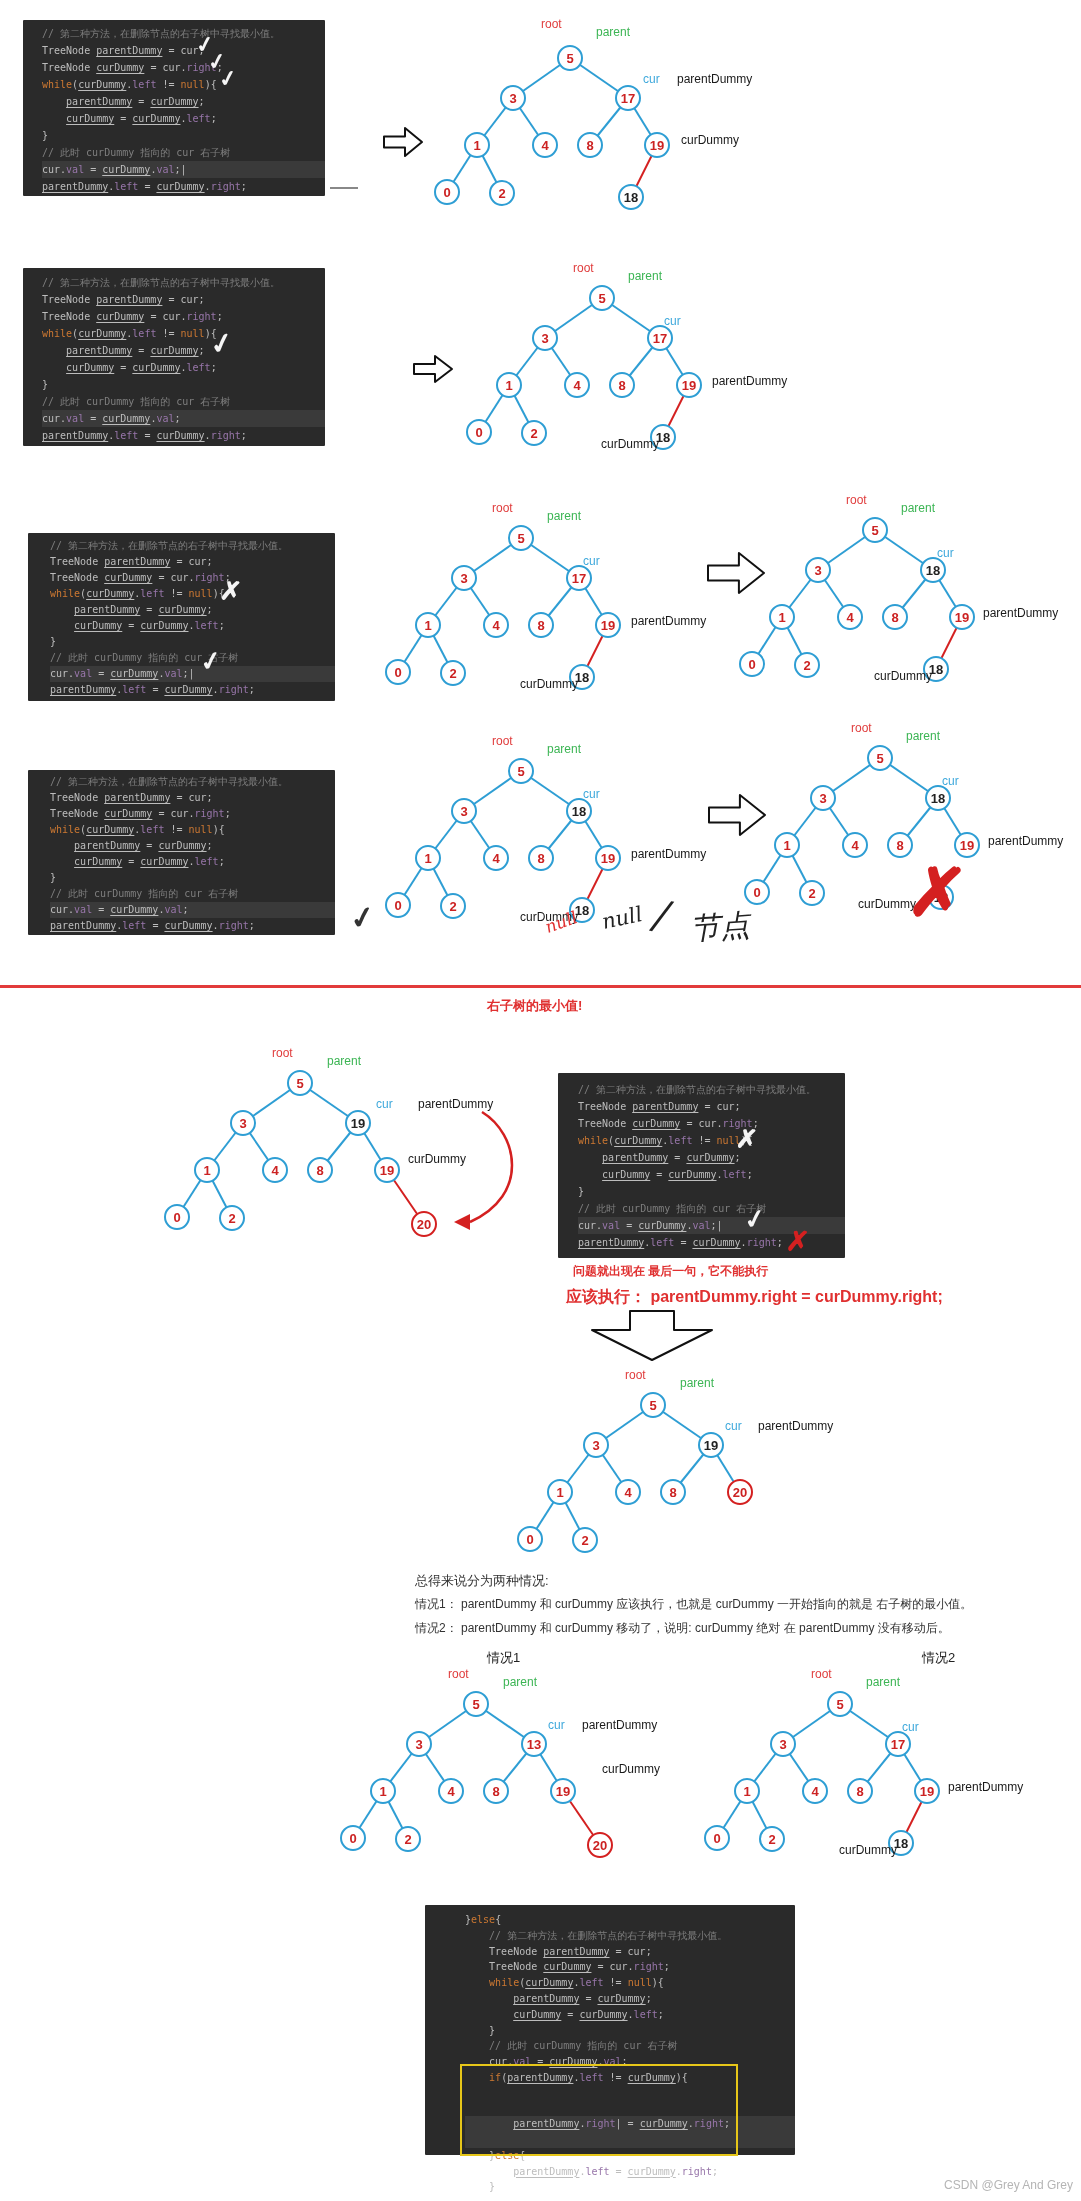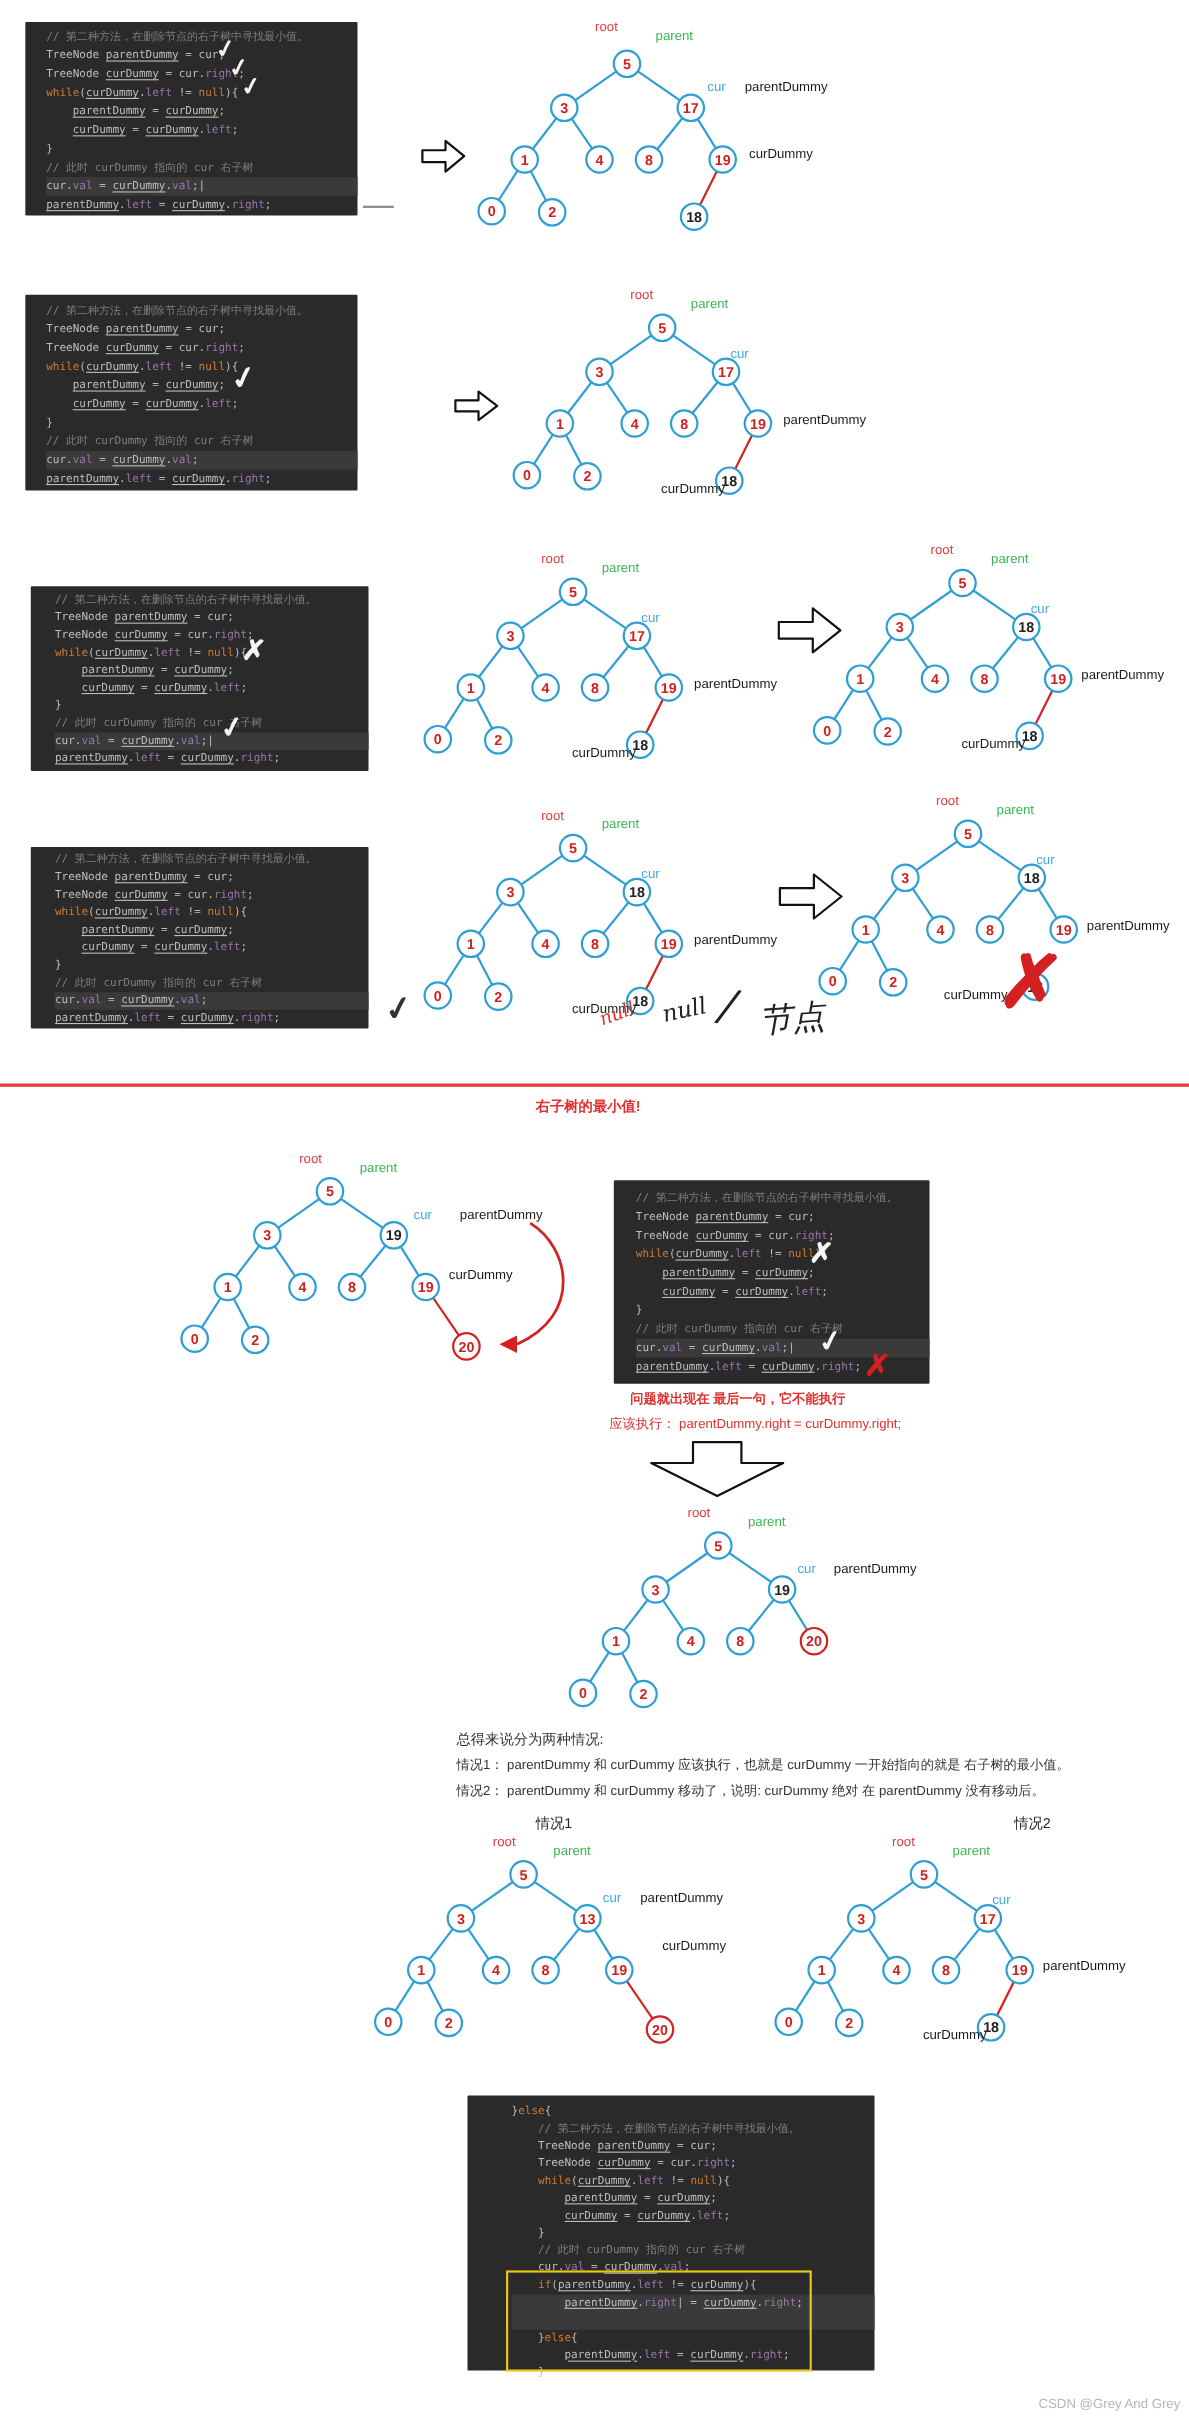--- a/index.html
+++ b/index.html
@@ -90,21 +90,21 @@
       <div class="cl" style="height: 15.8px; line-height: 15.8px;"><span class="c">    // 第二种方法，在删除节点的右子树中寻找最小值。</span></div>
       <div class="cl" style="height: 15.8px; line-height: 15.8px;">    TreeNode <span class="v">parentDummy</span> = cur;</div>
       <div class="cl" style="height: 15.8px; line-height: 15.8px;">    TreeNode <span class="v">curDummy</span> = cur.<span class="f">right</span>;</div>
       <div class="cl" style="height: 15.8px; line-height: 15.8px;">    <span class="k">while</span>(<span class="v">curDummy</span>.<span class="f">left</span> != <span class="k">null</span>){</div>
       <div class="cl" style="height: 15.8px; line-height: 15.8px;">        <span class="v">parentDummy</span> = <span class="v">curDummy</span>;</div>
       <div class="cl" style="height: 15.8px; line-height: 15.8px;">        <span class="v">curDummy</span> = <span class="v">curDummy</span>.<span class="f">left</span>;</div>
       <div class="cl" style="height: 15.8px; line-height: 15.8px;">    }</div>
       <div class="cl" style="height: 15.8px; line-height: 15.8px;"><span class="c">    // 此时 curDummy 指向的 cur 右子树</span></div>
       <div class="cl" style="height: 15.8px; line-height: 15.8px;">    cur.<span class="f">val</span> = <span class="v">curDummy</span>.<span class="f">val</span>;</div>
       <div class="cl" style="height: 15.8px; line-height: 15.8px;">    <span class="k">if</span>(<span class="v">parentDummy</span>.<span class="f">left</span> != <span class="v">curDummy</span>){</div>
-      <div class="cl hlx" style="height: 32px; line-height: 15.8px;">        <span class="v">parentDummy</span>.<span class="f">right</span>| = <span class="v">curDummy</span>.<span class="f">right</span>;</div>
+      <div class="cl hlx" style="height: 32px; line-height: 15.8px; margin-top: 30px;">        <span class="v">parentDummy</span>.<span class="f">right</span>| = <span class="v">curDummy</span>.<span class="f">right</span>;</div>
       <div class="cl" style="height: 15.8px; line-height: 15.8px;">    }<span class="k">else</span>{</div>
       <div class="cl" style="height: 15.8px; line-height: 15.8px;">        <span class="v">parentDummy</span>.<span class="f">left</span> = <span class="v">curDummy</span>.<span class="f">right</span>;</div>
       <div class="cl" style="height: 15.8px; line-height: 15.8px;">    }</div>
     </div>
     <div style="position: absolute; left: 460px; top: 2064px; width: 274px; height: 88px; border: 2px solid rgb(230, 198, 25);"></div>
     <svg width="300" height="195" style="left: 420px; top: 38px;">
       <line x1="150" y1="20" x2="93" y2="60" stroke="#2e9ed4" stroke-width="2"></line>
       <line x1="150" y1="20" x2="208" y2="60" stroke="#2e9ed4" stroke-width="2"></line>
       <line x1="93" y1="60" x2="57" y2="107" stroke="#2e9ed4" stroke-width="2"></line>
       <line x1="93" y1="60" x2="125" y2="107" stroke="#2e9ed4" stroke-width="2"></line>
@@ -483,21 +483,21 @@
     <div class="mk" style="left: 210px; top: 330px; font-size: 28px; color: rgb(245, 245, 245); transform: rotate(-12deg);">✓</div>
     <div class="mk" style="left: 220px; top: 578px; font-size: 26px; color: rgb(245, 245, 245); transform: rotate(5deg);">✗</div>
     <div class="mk" style="left: 200px; top: 648px; font-size: 26px; color: rgb(245, 245, 245); transform: rotate(-10deg);">✓</div>
     <div class="mk" style="left: 350px; top: 903px; font-size: 30px; color: rgb(51, 51, 51); transform: rotate(-10deg);">✓</div>
     <div class="mk" style="left: 736px; top: 1126px; font-size: 26px; color: rgb(245, 245, 245); transform: rotate(5deg);">✗</div>
     <div class="mk" style="left: 744px; top: 1206px; font-size: 26px; color: rgb(245, 245, 245); transform: rotate(-10deg);">✓</div>
     <div class="mk" style="left: 786px; top: 1228px; font-size: 28px; color: rgb(212, 32, 32); transform: rotate(5deg);">✗</div>
     <div class="mk" style="left: 908px; top: 858px; font-size: 70px; color: rgb(212, 32, 32); transform: rotate(6deg);">✗</div>
     <div class="tx" style="left: 487px; top: 998px; color: rgb(224, 48, 48); font-size: 13px; font-weight: bold;">右子树的最小值!</div>
     <div class="tx" style="left: 573px; top: 1264px; color: rgb(224, 48, 48); font-size: 12px; font-weight: bold;">问题就出现在 最后一句，它不能执行</div>
-    <div class="tx" style="left: 554px; top: 1287px; color: rgb(224, 48, 48); font-size: 12px; font-weight: normal;">应该执行：  parentDummy.right = curDummy.right;</div>
+    <div class="tx" style="left: 566px; top: 1287px; color: rgb(224, 48, 48); font-size: 16px; font-weight: bold;">应该执行：  parentDummy.right = curDummy.right;</div>
     <div class="tx" style="left: 415px; top: 1573px; color: rgb(51, 51, 51); font-size: 13px;">总得来说分为两种情况:</div>
     <div class="tx" style="left: 415px; top: 1597px; color: rgb(51, 51, 51); font-size: 12px;">情况1： parentDummy 和 curDummy 应该执行，也就是 curDummy 一开始指向的就是 右子树的最小值。</div>
     <div class="tx" style="left: 415px; top: 1621px; color: rgb(51, 51, 51); font-size: 12px;">情况2： parentDummy 和 curDummy 移动了，说明: curDummy 绝对 在 parentDummy 没有移动后。</div>
     <div class="tx" style="left: 487px; top: 1650px; color: rgb(34, 34, 34); font-size: 13px;">情况1</div>
     <div class="tx" style="left: 922px; top: 1650px; color: rgb(34, 34, 34); font-size: 13px;">情况2</div>
     <div class="tx" style="left: 545px; top: 912px; color: rgb(224, 48, 48); font-size: 17px; transform: rotate(-20deg); font-family: &quot;DejaVu Serif&quot;, serif; font-style: italic;">null</div>
     <div class="tx" style="left: 602px; top: 905px; color: rgb(34, 34, 34); font-size: 21px; transform: rotate(-12deg); font-family: &quot;DejaVu Serif&quot;, serif; font-style: italic;">null</div>
     <div class="tx" style="left: 655px; top: 890px; color: rgb(34, 34, 34); font-size: 40px; transform: rotate(10deg); font-family: &quot;DejaVu Serif&quot;, serif; font-style: italic;">/</div>
     <div class="tx" style="left: 690px; top: 908px; color: rgb(34, 34, 34); font-size: 30px; transform: rotate(-4deg); font-family: &quot;DejaVu Serif&quot;, serif; font-style: italic;">节点</div>
     <div class="sep" style="top: 985px; height: 3px; background: rgb(226, 59, 59);"></div>

